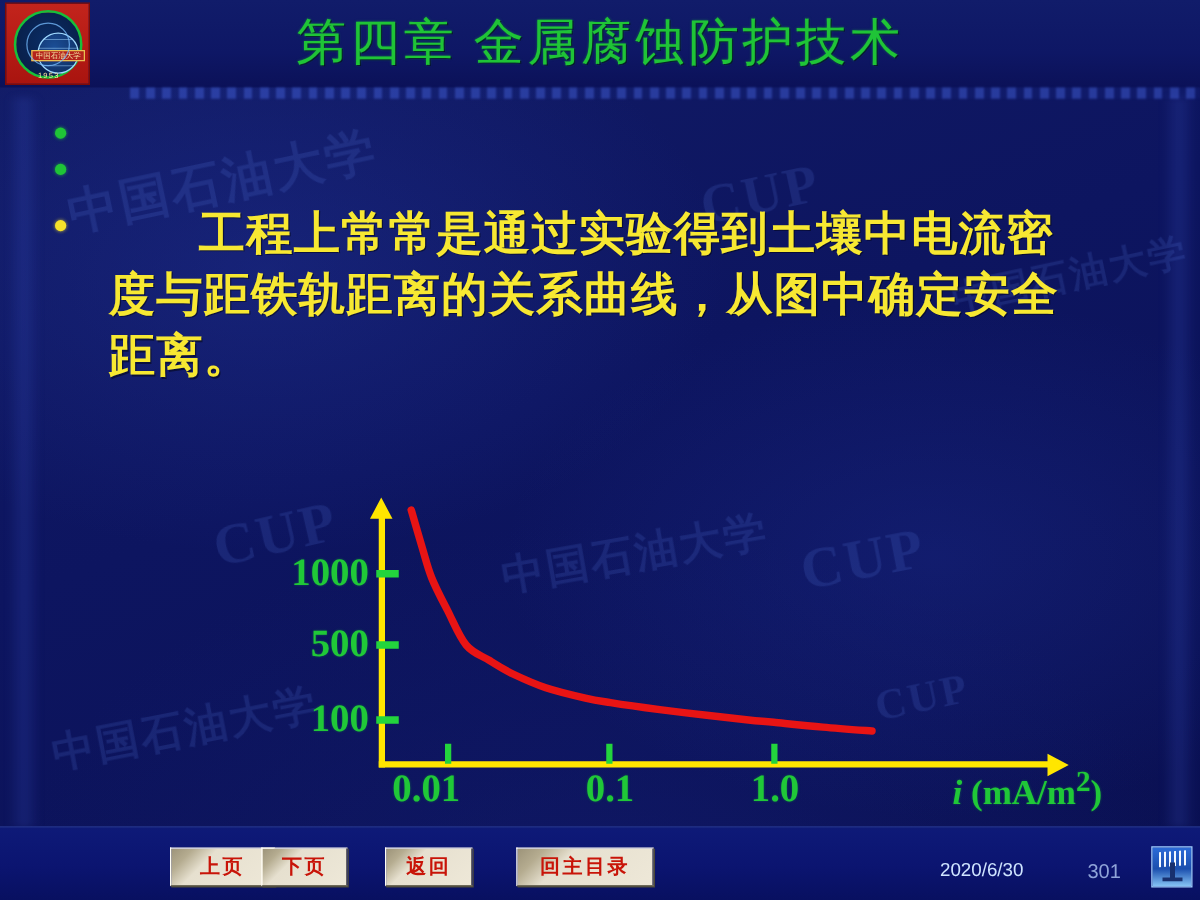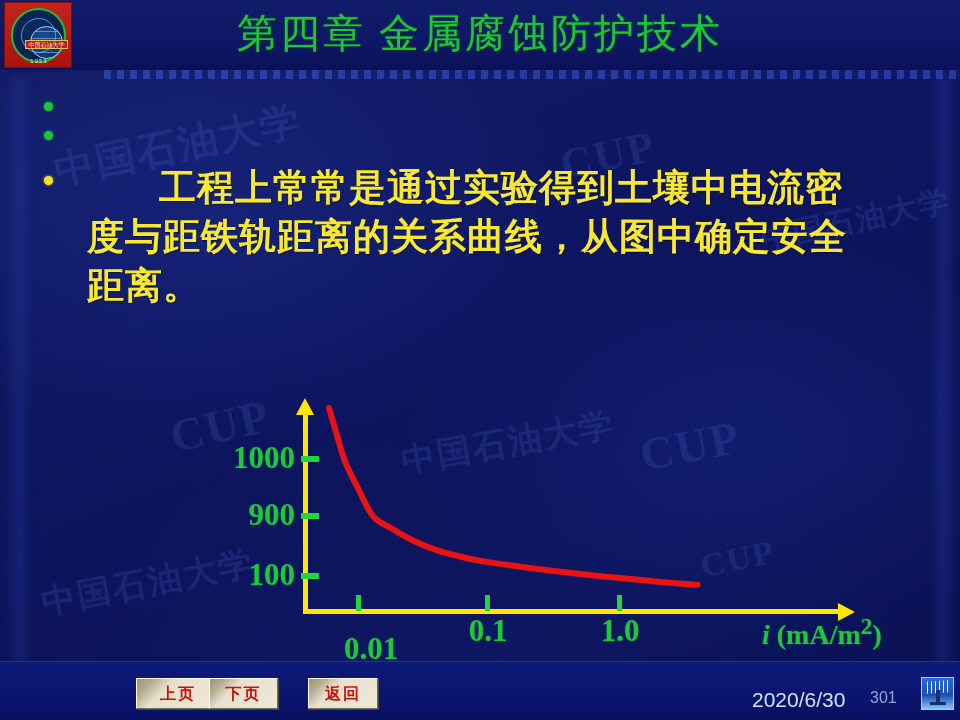--- a/index.html
+++ b/index.html
@@ -285,21 +285,21 @@
     font-size: 16px;
     letter-spacing: 2px;
     text-align: center;
     line-height: 29px;
     cursor: pointer;
     overflow: hidden;
   }
   .footer-date {
     position: absolute;
     left: 752px; top: 688px;
-    font-size: 21px;
+    font-size: 15px;
     color: #cfe4ff;
     letter-spacing: 0;
   }
   .footer-page {
     position: absolute;
     left: 870px; top: 689px;
     font-size: 16px;
     color: #8fa4d8;
   }
   .footer-icon {
@@ -384,41 +384,42 @@
 
     <div class="ytick" style="top:456px;"></div>
     <div class="ytick" style="top:513px;"></div>
     <div class="ytick" style="top:573px;"></div>
 
     <div class="xtick" style="left:356px;"></div>
     <div class="xtick" style="left:485px;"></div>
     <div class="xtick" style="left:617px;"></div>
 
     <div class="ylabel-num" style="left:185px; top:440px;">1000</div>
-    <div class="ylabel-num" style="left:185px; top:497px;">900</div>
+    <div class="ylabel-num" style="left:185px; top:497px;">500</div>
     <div class="ylabel-num" style="left:185px; top:557px;">100</div>
 
-    <div class="xlabel-num" style="left:306px;margin-top:18px;">0.01</div>
+    <div class="xlabel-num" style="left:276px;">0.01</div>
     <div class="xlabel-num" style="left:423px;">0.1</div>
     <div class="xlabel-num" style="left:555px;">1.0</div>
 
     <div class="axis-title-y">
     </div>
 
     <div class="axis-title-x"><i>i</i> <span>(mA/m</span><sup>2</sup><span>)</span></div>
 
     <svg class="curve" width="960" height="720">
       <path id="curve-path" fill="none" stroke="#e81414" stroke-width="6" stroke-linecap="round" d="M 329.0 408.0 C 330.5 413.0, 335.1 429.1, 337.8 438.2 C 340.5 447.2, 342.0 454.0, 345.4 462.4 C 348.7 470.7, 353.4 479.4, 358.0 488.3 C 362.6 497.3, 367.3 509.3, 372.9 516.0 C 378.4 522.7, 385.1 524.4, 391.3 528.2 C 397.5 532.1, 402.4 535.3, 409.9 539.0 C 417.5 542.6, 426.8 546.9, 436.6 550.2 C 446.3 553.4, 459.6 556.5, 468.3 558.5 C 476.9 560.5, 478.6 560.6, 488.5 562.1 C 498.4 563.7, 514.7 566.0, 527.8 567.7 C 540.9 569.4, 555.2 571.1, 567.1 572.4 C 578.9 573.8, 590.1 575.1, 598.8 576.0 C 607.4 576.9, 609.1 576.9, 619.0 577.8 C 628.9 578.8, 645.2 580.6, 658.3 581.7 C 671.4 582.9, 691.0 584.3, 697.6 584.8"></path>
     </svg>
   </div>
 
   <div class="footer"></div>
   <div class="navbtn" style="left:136px; width:84px;">上页</div>
   <div class="navbtn" style="left:209px; width:69px;">下页</div>
   <div class="navbtn" style="left:308px; width:70px;">返回</div>
+  <div class="navbtn" style="left:413px; width:110px;">回主目录</div>
   <div class="footer-date">2020/6/30</div>
   <div class="footer-page">301</div>
   <div class="footer-icon">
     <div class="fi-burst"></div>
     <div class="fi-stem"></div>
     <div class="fi-base"></div>
   </div>
 
 </div>
 

